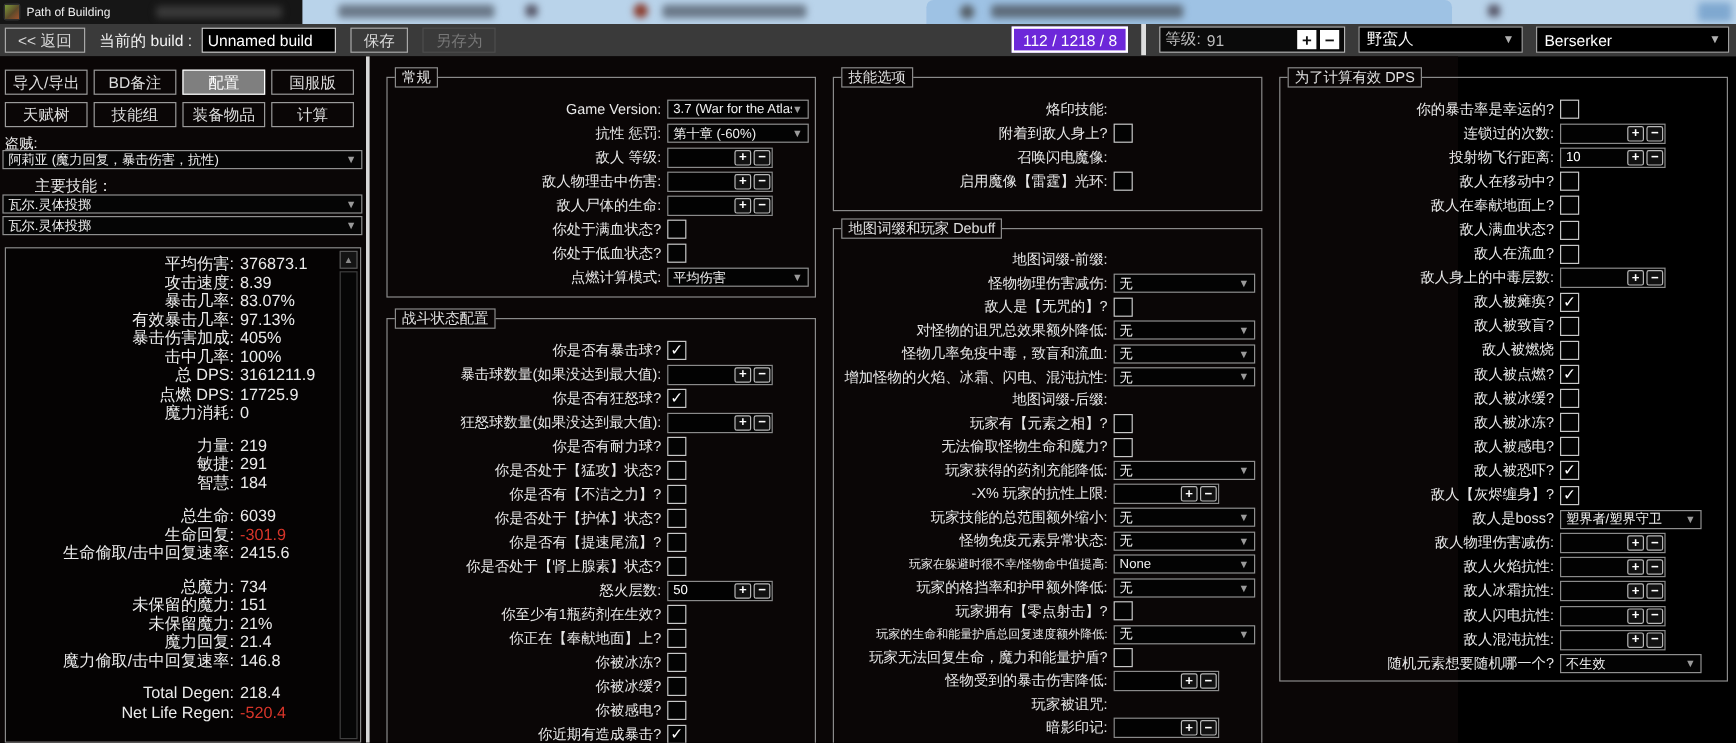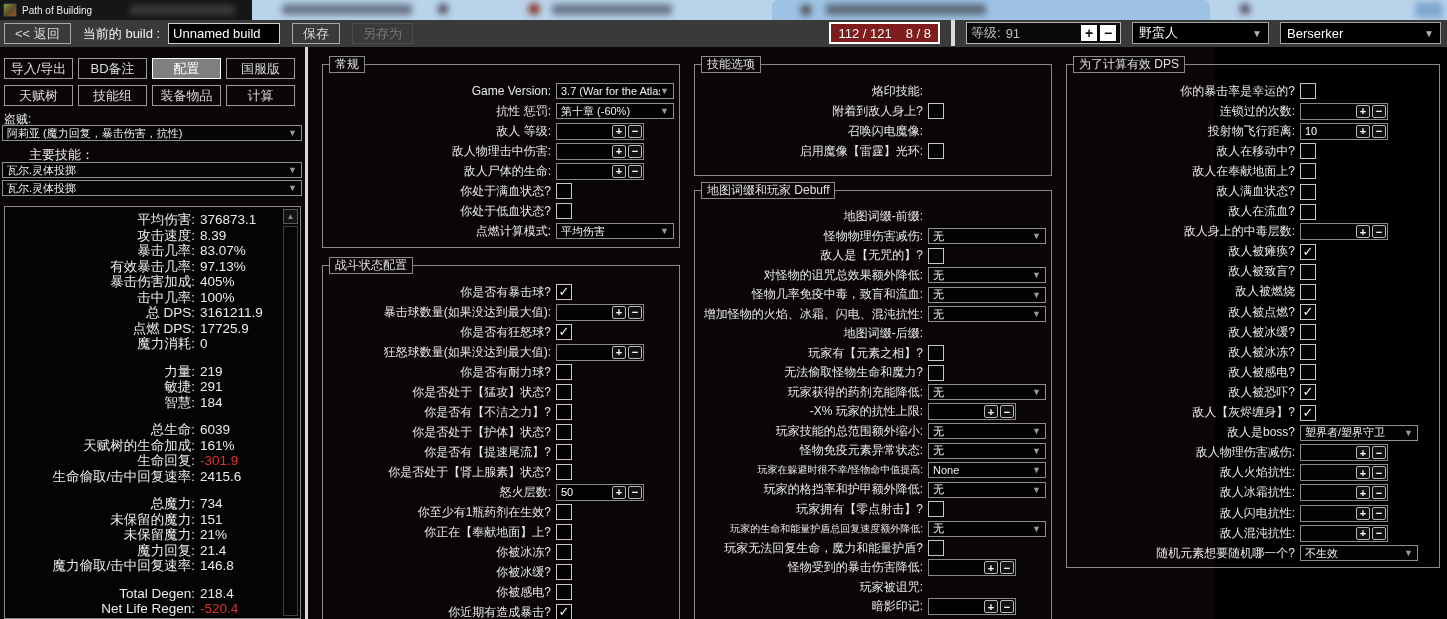--- a/index.html
+++ b/index.html
@@ -15,21 +15,21 @@
   .active-tab { position:absolute; left:772px; top:0; width:438px; height:20px; background:#9ec2e4; border-radius:6px 6px 0 0; }
 
   
   .toolbar { position:absolute; left:0; top:20px; width:1447px; height:27px; background:#3a3a3a; display:flex; align-items:center; padding:0 4px; }
   .tb-btn { height:21px; border:1px solid #a8a8a8; background:transparent; color:#d8d8d8; font-size:13px; padding:0 10px; display:flex; align-items:center; white-space:nowrap; }
   .tb-btn.disabled { color:#777; border-color:#4d4d4d; }
   .tb-label { font-size:13px; color:#f2f2f2; margin:0 8px 0 12px; white-space:nowrap; }
   .tb-input { height:21px; width:112px; border:1px solid #cfcfcf; background:#000; color:#fff; font-size:13px; padding:0 4px; display:flex; align-items:center; margin-right:12px; }
   .tb-gap { margin-left:12px; }
   .tb-right { position:absolute; right:6px; top:2px; height:22px; display:flex; align-items:center; }
-  .points-box { height:22px; border:2px solid #fff; background:#7f1d1d; color:#fff; font-size:13px; display:flex; align-items:center; gap:14px; padding:0 7px; white-space:nowrap; }
+  .points-box { height:22px; border:2px solid #fff; background:#6d28d9; color:#fff; font-size:13px; display:flex; align-items:center; padding:0 7px; white-space:nowrap; }
   .tb-divider { width:4px; height:26px; background:#ddd; margin:0 11px; }
   .level-box { height:22px; border:1px solid #b5b5b5; background:#0a0a0a; display:flex; align-items:center; font-size:13px; color:#bdbdbd; padding:0 4px; width:155px; }
   .level-box .lvl-val { margin-left:5px; color:#bdbdbd; }
   .wspin { margin-left:auto; display:flex; gap:3px; }
   .wbtn { width:16px; height:16px; background:#fff; color:#101010; font-size:14px; font-weight:bold; display:flex; align-items:center; justify-content:center; line-height:0; }
   .tb-select { height:22px; border:1px solid #a0a0a0; background:#000; color:#fff; font-size:13px; display:flex; align-items:center; padding:0 6px; margin-left:11px; position:relative; }
   .tb-select .arr { margin-left:auto; color:#b0b0b0; font-size:10px; }
   .tb-select.w1 { width:137px; } .tb-select.w2 { width:161px; }
 
   
@@ -210,24 +210,20 @@
         <div class="stat-line">
           <span class="sl">智慧:</span>
           <span class="sv">184</span>
         </div>
         <div class="stat-gap"></div>
         <div class="stat-line">
           <span class="sl">总生命:</span>
           <span class="sv">6039</span>
         </div>
         <div class="stat-line">
-          <span class="sl">天赋树的生命加成:</span>
-          <span class="sv">161%</span>
-        </div>
-        <div class="stat-line">
           <span class="sl">生命回复:</span>
           <span class="sv neg">-301.9</span>
         </div>
         <div class="stat-line">
           <span class="sl">生命偷取/击中回复速率:</span>
           <span class="sv">2415.6</span>
         </div>
         <div class="stat-gap"></div>
         <div class="stat-line">
           <span class="sl">总魔力:</span>

